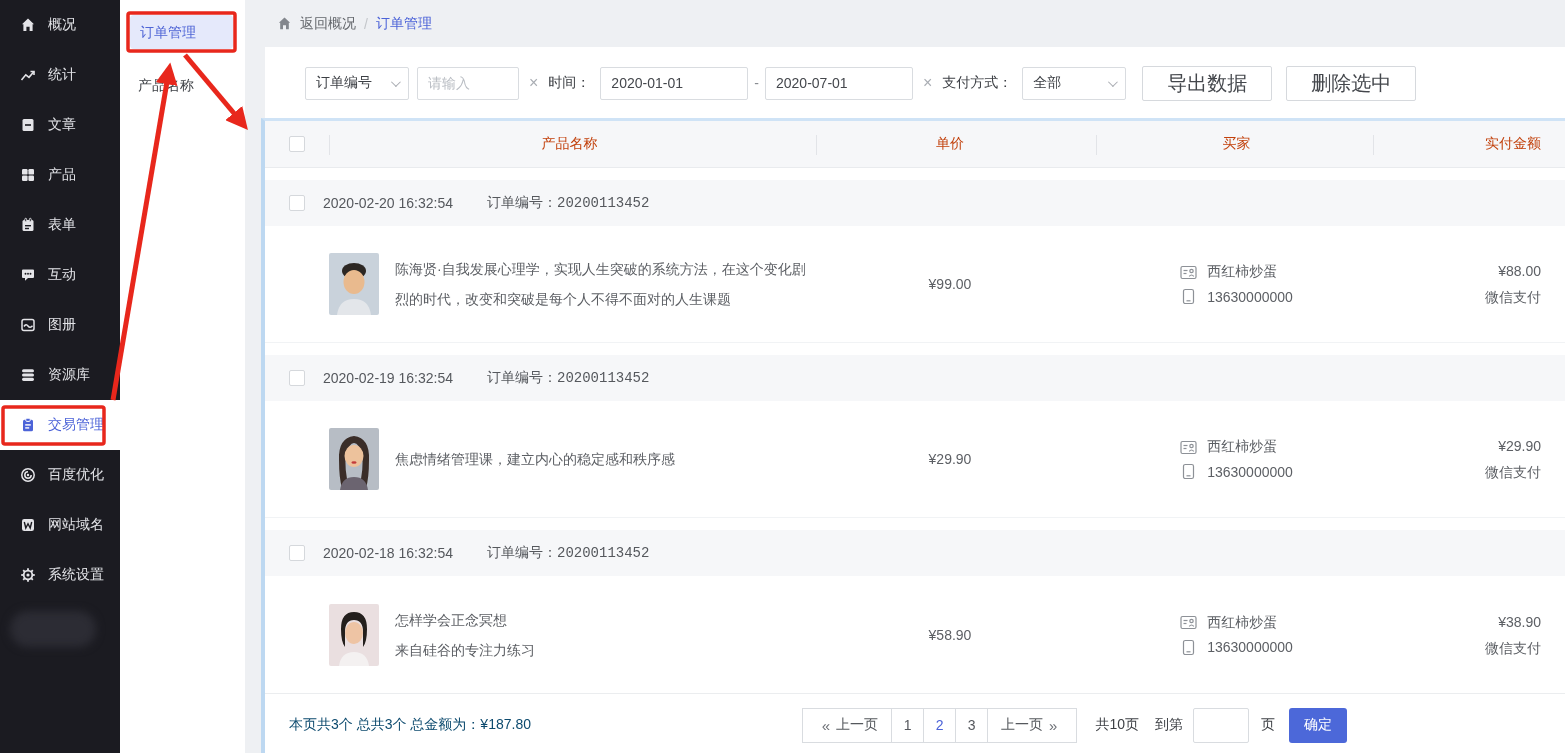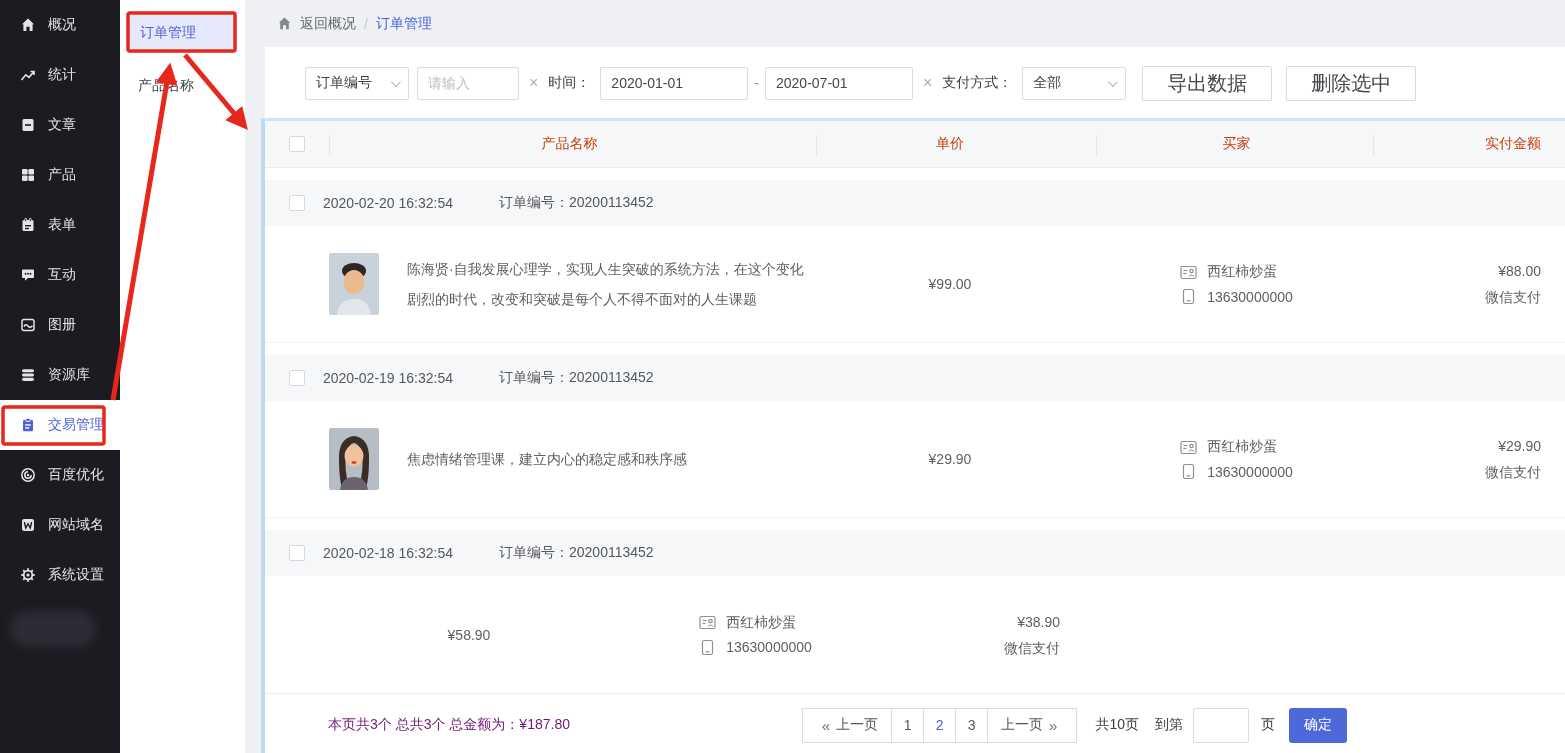--- a/index.html
+++ b/index.html
@@ -57,35 +57,35 @@
   .c-prod   { flex:1; text-align:center; }
   .c-price  { width:280px; flex:none; text-align:center; }
   .c-buyer  { width:277px; flex:none; display:flex; justify-content:center;margin-left:8px; }
   .c-amount { width:190px; flex:none; text-align:right; padding-right:24px; }
   .checkbox { width:16px; height:16px; background:#fff; border:1px solid #d5d8dc; border-radius:2px;
               display:inline-block; cursor:pointer; }
 
   .group { margin-top:12px; }
   .group-row { height:46px; background:#f6f7f9; display:flex; align-items:center; color:#55585d; }
   .g-date { margin-left:-6px; }
-  .g-no { margin-left:46px; }
+  .g-no { margin-left:34px;font-family:Liberation Mono, monospace; }
   .order-row { height:117px; border-bottom:1px solid #f1f3f5; display:flex; align-items:center; color:#5c5f64; }
   .prod-cell { flex:1; display:flex; align-items:center; text-align:left; }
   .avatar { width:50px; height:62px; flex:none; border-radius:2px; overflow:hidden; display:inline-flex; }
-  .p-title { margin-left:28px; max-width:412px; line-height:30px; color:#5c5f64; }
+  .p-title { margin-left:16px; max-width:412px; line-height:30px; color:#5c5f64; }
   .buyer-block { display:inline-flex; flex-direction:column; gap:7px; }
   .b-line { display:flex; align-items:center; gap:10px; color:#5c5f64; }
   .b-ico { display:inline-flex; width:17px; justify-content:center; }
   .amount-val { line-height:26px; }
   .pay-method { line-height:26px; }
 
   
   .t-footer { margin-top:auto; flex:none; height:63px; border-top:1px solid #ebedef; display:flex;
               align-items:center; justify-content:space-between; padding:0 218px 0 24px; }
-  .summary { color:#701a75;margin-left:39px; }
+  .summary { color:#0c4a6e; }
   .pager { display:flex; align-items:center; }
   .pg-btn { height:35px; border:1px solid #d9dce0; background:#fff; color:#55585d; display:inline-flex;
             align-items:center; justify-content:center; padding:0 13px; cursor:pointer; font-size:14px; }
   .pg-btn + .pg-btn { margin-left:-1px; }
   .pg-num { width:33px; padding:0; }
   .pg-num.cur { color:#4c63d8; }
   .pg-arrow { font-size:15px; color:#6d7076; margin:0 6px; }
   .pg-total { margin:0 16px 0 18px; color:#3c3f44; }
   .pg-goto-label { color:#3c3f44; }
   .pg-input { width:56px; height:35px; border:1px solid #d9dce0; border-radius:2px; margin-left:10px; outline:none;
@@ -407,20 +407,34 @@
       <div class="group">
         <div class="group-row">
           <div class="c-check">
               <span class="checkbox"></span>
             </div>
           <span class="g-date">2020-02-18 16:32:54</span>
           <span class="g-no">订单编号：20200113452</span>
         </div>
         <div class="order-row" style="border-bottom:none">
           <div class="c-check"></div>
+          <div class="prod-cell">
+            <span class="avatar">
+                <svg viewBox="0 0 50 62" width="50" height="62">
+                  <rect width="50" height="62" fill="#eadfe0"></rect>
+                  <path d="M25 8 Q12 8 12 25 Q12 38 16 43 L16 28 Q16 16 25 16 Q34 16 34 28 L34 43 Q38 38 38 25 Q38 8 25 8 Z" fill="#241f1c"></path>
+                  <ellipse cx="25" cy="29" rx="9" ry="11" fill="#eec4a4"></ellipse>
+                  <path d="M10 62 Q12 48 25 48 Q38 48 40 62 Z" fill="#f4f1f1"></path>
+                </svg>
+              </span>
+            <div class="p-title">
+              <div>怎样学会正念冥想</div>
+              <div>来自硅谷的专注力练习</div>
+            </div>
+          </div>
           <div class="c-price">¥58.90</div>
           <div class="c-buyer">
             <div class="buyer-block">
               <div class="b-line">
                   <span class="b-ico">
                     <svg viewBox="0 0 17 15" width="17" height="15" fill="none" stroke="#8d9197" stroke-width="1.2">
                       <rect x="1" y="1.5" width="15" height="12" rx="1.5"></rect>
                       <line x1="3.5" y1="5.5" x2="7.5" y2="5.5"></line>
                       <line x1="3.5" y1="8.5" x2="6.5" y2="8.5"></line>
                       <circle cx="11.5" cy="6" r="1.7"></circle>

